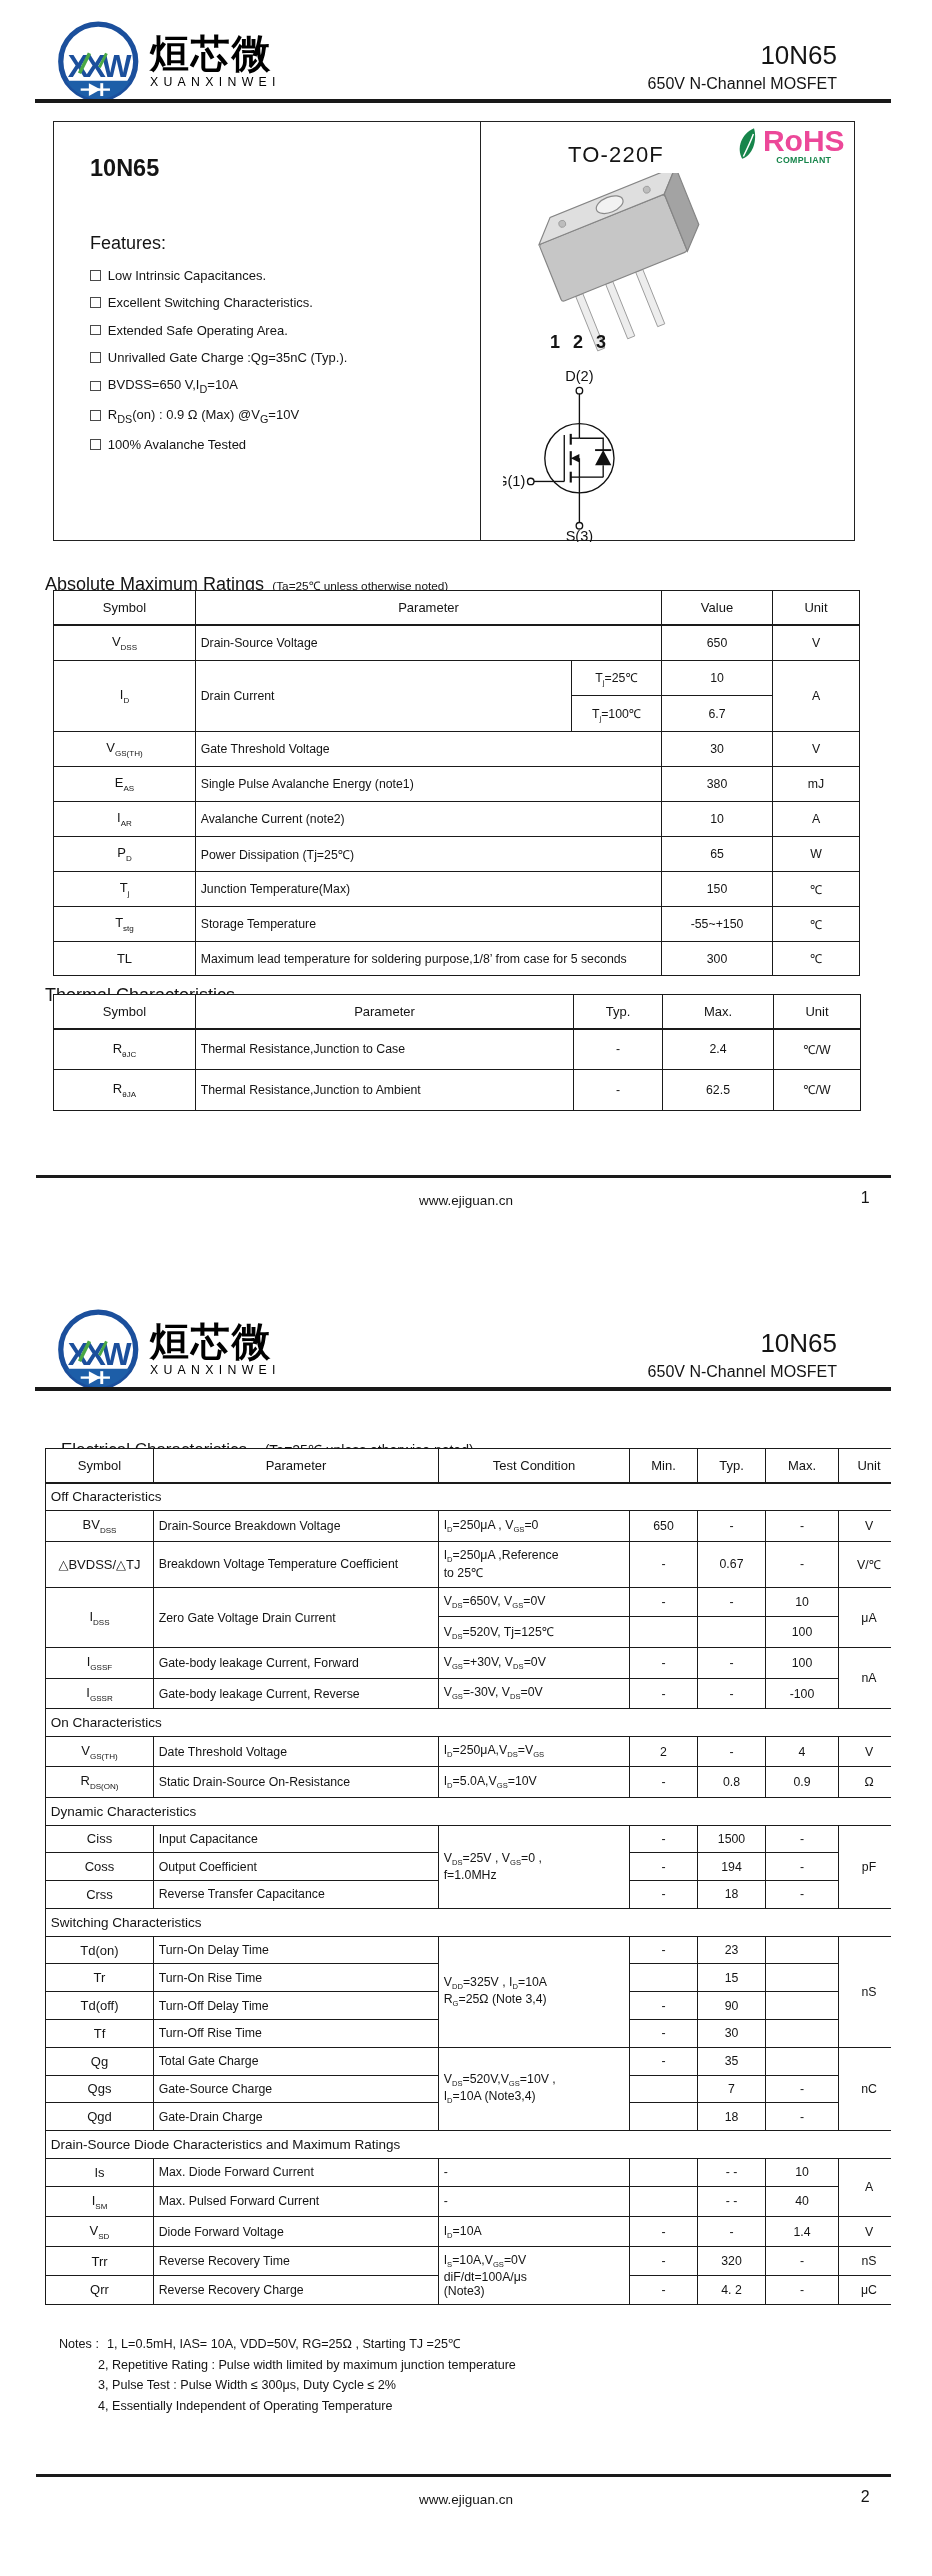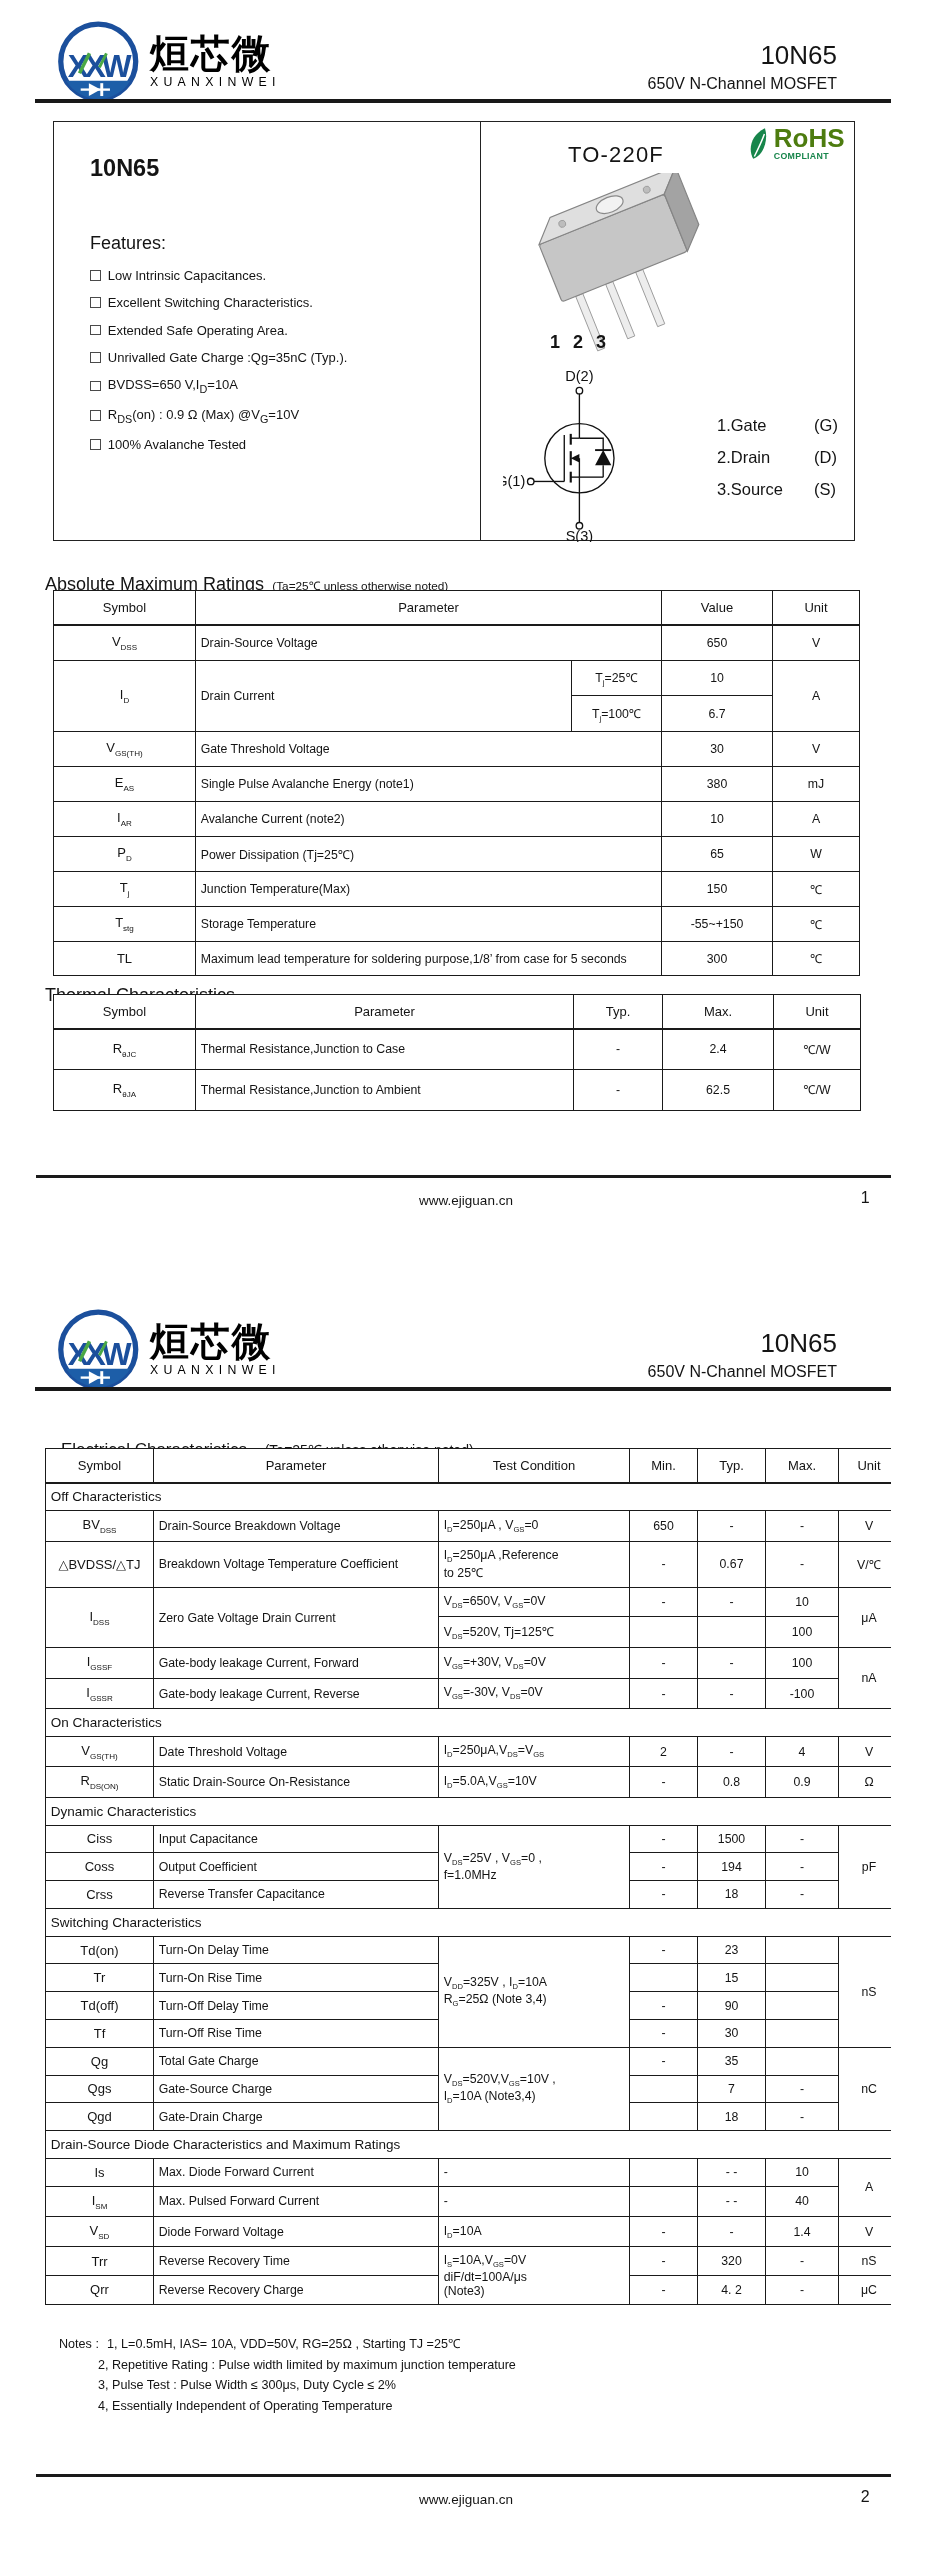--- a/index.html
+++ b/index.html
@@ -21,22 +21,22 @@
   .product-box{position:absolute;top:121px;left:53px;width:802px;height:420px;border:1.8px solid #222;display:flex;box-sizing:border-box;}
   .pb-left{width:427px;border-right:1.2px solid #222;box-sizing:border-box;padding:33px 17.6px 0 36px;}
   .pb-title{font-size:23.5px;font-weight:600;margin:0;}
   .features-title{font-size:18px;font-weight:500;margin-top:51px;}
   ul.features{list-style:none;margin:14px 0 0;padding:0;}
   ul.features li{display:flex;align-items:center;gap:7px;font-size:13px;margin-bottom:12.3px;}
   .chk{width:8.8px;height:8.8px;border:1.2px solid #4a4a4a;flex:none;}
   .pb-right{flex:1;position:relative;}
   .pkg-name{position:absolute;top:20px;left:0;width:270px;text-align:center;font-size:22px;letter-spacing:1.2px;}
   .rohs{position:absolute;top:4.7px;right:9.4px;display:flex;gap:2.9px;align-items:flex-start;}
-  .rohs-t1{font-size:26px;font-weight:800;color:#4d7c0f;line-height:.9;}
-  .rohs-t2{font-size:8.8px;font-weight:700;color:#17854b;letter-spacing:0.3px;margin-top:1.2px;}
+  .rohs-t1{font-size:30px;font-weight:800;color:#ec4899;line-height:.9;}
+  .rohs-t2{font-size:8.8px;font-weight:700;color:#17854b;letter-spacing:0.3px;margin-top:1.2px;text-align:center;}
   .pkg-svg{position:absolute;left:17.6px;top:51px;}
   .pin-nums{position:absolute;left:69px;top:210px;font-size:18px;font-weight:700;}
   .pin-nums span{margin-right:13px;}
   .schem-svg{position:absolute;left:22px;top:247px;}
   .pin-legend{position:absolute;left:236px;top:294px;display:grid;grid-template-columns:auto auto;column-gap:31px;row-gap:13px;font-size:16.5px;}
 
   
   .sec-head{position:absolute;font-size:18px;font-weight:500;}
   .sec-sub{font-size:11.8px;font-weight:400;margin-left:8.2px;}
   .sec-sub-big{font-size:14px;font-weight:400;margin-left:17.6px;}
@@ -175,28 +175,20 @@
         <line x1="128" y1="165" x2="128" y2="200" stroke="#111" stroke-width="2.5"></line>
         <polyline points="128,128 172,128 172,150" fill="none" stroke="#111" stroke-width="2.5"></polyline>
         <line x1="157" y1="150" x2="187" y2="150" stroke="#111" stroke-width="3.5"></line>
         <polygon points="172,150 157,178 187,178" fill="#111"></polygon>
         <line x1="172" y1="178" x2="172" y2="200" stroke="#111" stroke-width="2.5"></line>
         <line x1="128" y1="200" x2="172" y2="200" stroke="#111" stroke-width="2.5"></line>
         <line x1="128" y1="200" x2="128" y2="284" stroke="#111" stroke-width="2.5"></line>
         <circle cx="128" cy="290" r="6" fill="none" stroke="#111" stroke-width="2.5"></circle>
         <text x="128" y="318" text-anchor="middle" font-size="27" fill="#111">S(3)</text>
       </svg>
-      <div class="pin-legend" id="pin-legend">
-          <span>1.Gate</span>
-          <span>(G)</span>
-          <span>2.Drain</span>
-          <span>(D)</span>
-          <span>3.Source</span>
-          <span>(S)</span>
-        </div>
     </div>
   </section>
 
   <h3 class="sec-head" style="top:556px;left:45px;">
     <span>Absolute Maximum Ratings</span><span class="sec-sub">(Ta=25℃ unless otherwise noted)</span>
   </h3>
   <table class="ds" id="abs-table" style="top:590px;left:53px;width:806px;">
       <colgroup>
         <col style="width: 142px;">
         <col style="width: 376px;">

